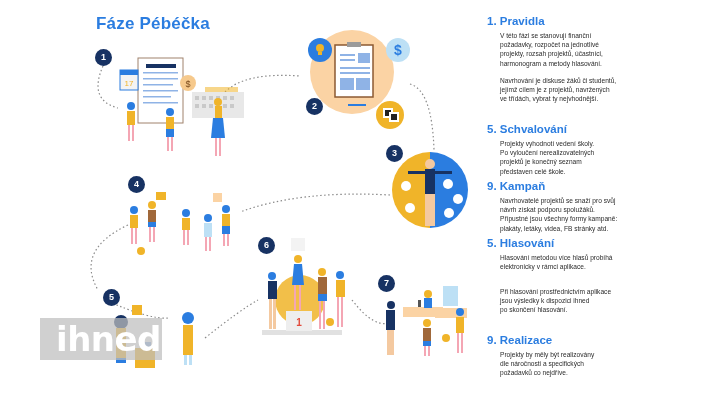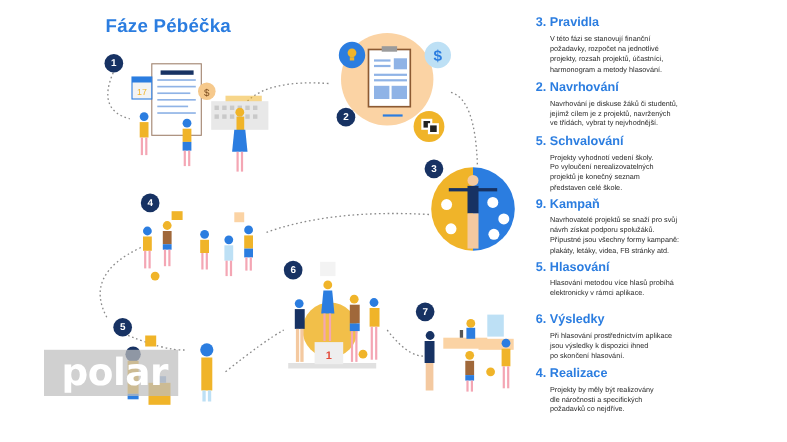--- a/index.html
+++ b/index.html
@@ -220,28 +220,27 @@
 <div class="badge" style="left:95px;top:49px;">1</div>
 <div class="badge" style="left:306px;top:98px;">2</div>
 <div class="badge" style="left:386px;top:145px;">3</div>
 <div class="badge" style="left:128px;top:176px;">4</div>
 <div class="badge" style="left:103px;top:289px;">5</div>
 <div class="badge" style="left:258px;top:237px;">6</div>
 <div class="badge" style="left:378px;top:275px;">7</div>
 
 <div class="steps">
   <div class="step" style="top:0px;">
-    <h3>3. Pravidla</h3>
+    <h3>1. Pravidla</h3>
     <p>V této fázi se stanovují finanční
 požadavky, rozpočet na jednotlivé
 projekty, rozsah projektů, účastníci,
 harmonogram a metody hlasování.</p>
   </div>
   <div class="step" style="top:59px;">
-    <h3>2. Navrhování</h3>
     <p>Navrhování je diskuse žáků či studentů,
 jejímž cílem je z projektů, navržených
 ve třídách, vybrat ty nejvhodnější.</p>
   </div>
   <div class="step" style="top:108px;">
     <h3>5. Schvalování</h3>
     <p>Projekty vyhodnotí vedení školy.
 Po vyloučení nerealizovatelných
 projektů je konečný seznam
 představen celé škole.</p>
@@ -252,28 +251,27 @@
 návrh získat podporu spolužáků.
 Přípustné jsou všechny formy kampaně:
 plakáty, letáky, videa, FB stránky atd.</p>
   </div>
   <div class="step" style="top:222px;">
     <h3>5. Hlasování</h3>
     <p>Hlasování metodou více hlasů probíhá
 elektronicky v rámci aplikace.</p>
   </div>
   <div class="step" style="top:270px;">
-    <h3>6. Výsledky</h3>
     <p>Při  hlasování prostřednictvím aplikace
 jsou výsledky k dispozici ihned
 po skončení hlasování.</p>
   </div>
   <div class="step" style="top:319px;">
-    <h3>4. Realizace</h3>
+    <h3>9. Realizace</h3>
     <p>Projekty by měly být realizovány
 dle náročnosti a specifických
 požadavků co nejdříve.</p>
   </div>
 </div>
 
 <div class="watermark">
-  <span>polar</span>
+  <span>ihned</span>
 </div>
 
 </body></html>

